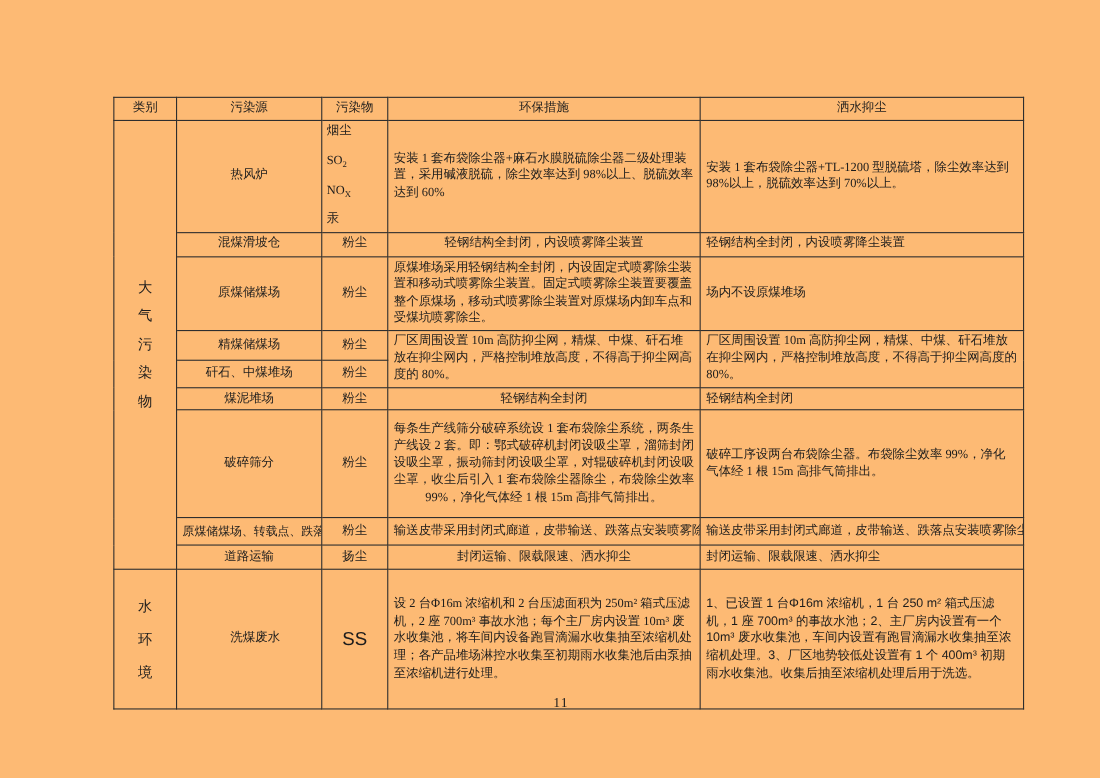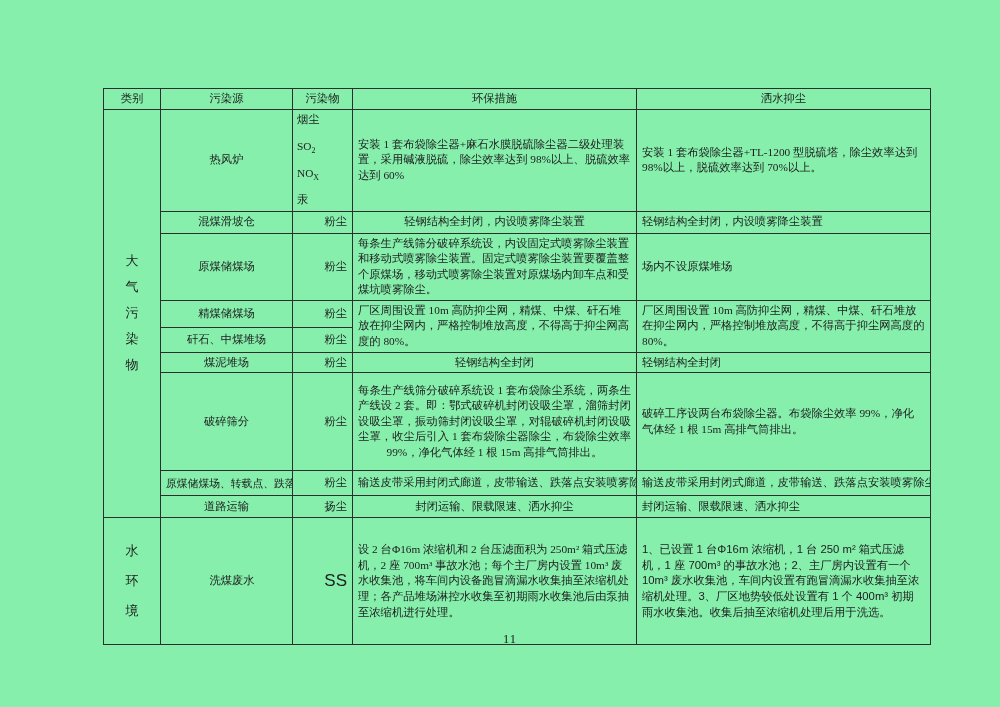--- a/index.html
+++ b/index.html
@@ -1,37 +1,37 @@
 <!DOCTYPE html>
 <html><head>
 <meta charset="utf-8">
 <style>
   html,body{margin:0;padding:0;background:#ffffff;}
   .page{
-    position:relative;width:1000px;height:707px;background:#86efac;
+    position:relative;width:1000px;height:707px;background:#fdba74;
     font-family:"Liberation Serif","DejaVu Serif",serif;color:#1c1c1c;
     overflow:hidden;
   }
   table.doc{
     position:absolute;left:103px;top:88px;width:827px;
     border-collapse:collapse;table-layout:fixed;
   }
   table.doc td,table.doc th{
     border:1px solid #2e2e2e;
     font-weight:normal;
     font-size:11.3px;
     line-height:1.38;
     padding:2px 5px;
     vertical-align:middle;
     color:#1c1c1c;
     box-sizing:border-box;
   }
   th.hdr{font-size:12px;text-align:center;padding:2px 2px;}
   td.src{text-align:center;padding-left:8px;white-space:nowrap;overflow:hidden;}
-  td.pol{text-align:right;}
+  td.pol{text-align:center;}
   td.center{text-align:center;white-space:nowrap;overflow:hidden;}
   td.para{text-align:left;}
   td.justcenter{text-align:justify;text-align-last:center;}
   td.loose{line-height:1.6;}
   td.fit{font-size:10.5px;white-space:nowrap;overflow:hidden;padding-left:4px;padding-right:2px;}
   td.cat{vertical-align:middle;text-align:center;padding:0;}
   .v-text{width:15px;margin:16px auto;word-break:break-all;font-size:13px;line-height:26px;text-align:center;}
   .v-text.water{line-height:30px;}
   .poll-stack{
     display:flex;flex-direction:column;justify-content:center;align-items:flex-start;
@@ -87,21 +87,21 @@
     <tr style="height:22px">
       <td class="src">混煤滑坡仓</td>
       <td class="pol">粉尘</td>
       <td class="center">轻钢结构全封闭，内设喷雾降尘装置</td>
       <td class="para" style="white-space:nowrap;overflow:hidden">轻钢结构全封闭，内设喷雾降尘装置</td>
     </tr>
 
     <tr style="height:63px">
       <td class="src">原煤储煤场</td>
       <td class="pol">粉尘</td>
-      <td class="para">每条生产线筛分破碎系统设，内设固定式喷雾除尘装置和移动式喷雾除尘装置。固定式喷雾除尘装置要覆盖整个原煤场，移动式喷雾除尘装置对原煤场内卸车点和受煤坑喷雾除尘。</td>
+      <td class="para">原煤堆场采用轻钢结构全封闭，内设固定式喷雾除尘装置和移动式喷雾除尘装置。固定式喷雾除尘装置要覆盖整个原煤场，移动式喷雾除尘装置对原煤场内卸车点和受煤坑喷雾除尘。</td>
       <td class="para">场内不设原煤堆场</td>
     </tr>
 
     <tr style="height:25px">
       <td class="src">精煤储煤场</td>
       <td class="pol">粉尘</td>
       <td class="para" rowspan="2">厂区周围设置 10m 高防抑尘网，精煤、中煤、矸石堆放在抑尘网内，严格控制堆放高度，不得高于抑尘网高度的 80%。</td>
       <td class="para" rowspan="2">厂区周围设置 10m 高防抑尘网，精煤、中煤、矸石堆放在抑尘网内，严格控制堆放高度，不得高于抑尘网高度的 80%。</td>
     </tr>
 

